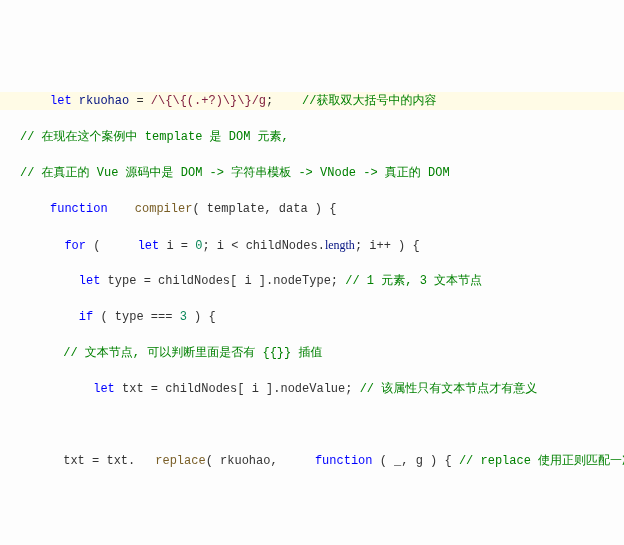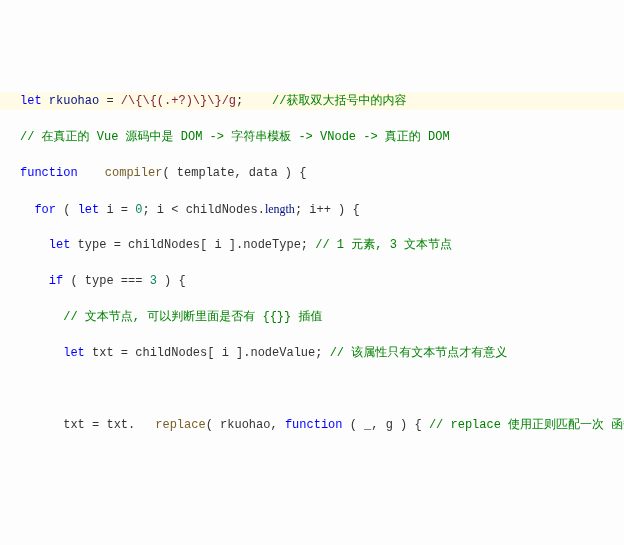--- a/index.html
+++ b/index.html
@@ -15,35 +15,36 @@
     height: 545px;
   }
   .editor {
     padding: 2px 0 0 0;
   }
   .line {
     padding-left: 20px;
     height: 18px;
   }
   .hl { background: #fffbe6; }
-  .kw { color: #0000ff; }     
+  .kw { color: #0000ff; margin-left: 30px; }     
   .cm { color: #008000; }    
   .num { color: #098658; }    
   .fn { color: #795e26; margin-left: 20px; }     
   .rx { color: #811f3f; }     
   .id { color: #001080; }
   .prop { color: #001080; font-family: Liberation Serif, serif; }
 </style>
 </head>
 <body>
 
 
 
 <div class="editor">
 <div class="line hl"><span class="kw">let</span> <span class="id">rkuohao</span><span> = </span><span class="rx">/\{\{(.+?)\}\}/g</span><span>;</span><span class="cm">    //获取双大括号中的内容</span></div>
+<div class="line"><span class="cm">// 在现在这个案例中 template 是 DOM 元素,</span></div>
 <div class="line"><span class="cm">// 在真正的 Vue 源码中是 DOM -&gt; 字符串模板 -&gt; VNode -&gt; 真正的 DOM</span></div>
 <div class="line"><span class="kw">function</span><span class="fn"> compiler</span><span>( template, data ) {</span></div>
 <div class="line">  <span class="kw">for</span><span> ( </span><span class="kw">let</span><span> i = </span><span class="num">0</span><span>; i &lt; childNodes.</span><span class="prop">length</span><span>; i++ ) {</span></div>
 <div class="line">    <span class="kw">let</span><span> type = childNodes[ i ].nodeType; </span><span class="cm">// 1 元素, 3 文本节点</span></div>
 <div class="line">    <span class="kw">if</span><span> ( type === </span><span class="num">3</span><span> ) {</span></div>
 <div class="line">      <span class="cm">// 文本节点, 可以判断里面是否有 {{}} 插值</span></div>
 <div class="line">      <span class="kw">let</span><span> txt = childNodes[ i ].nodeValue; </span><span class="cm">// 该属性只有文本节点才有意义</span></div>
 <div class="line"></div>
 <div class="line">      <span>txt = txt.</span><span class="fn">replace</span><span>( rkuohao, </span><span class="kw">function</span><span> ( _, g ) { </span><span class="cm">// replace 使用正则匹配一次 函数就会被调用一</span></div>
 

